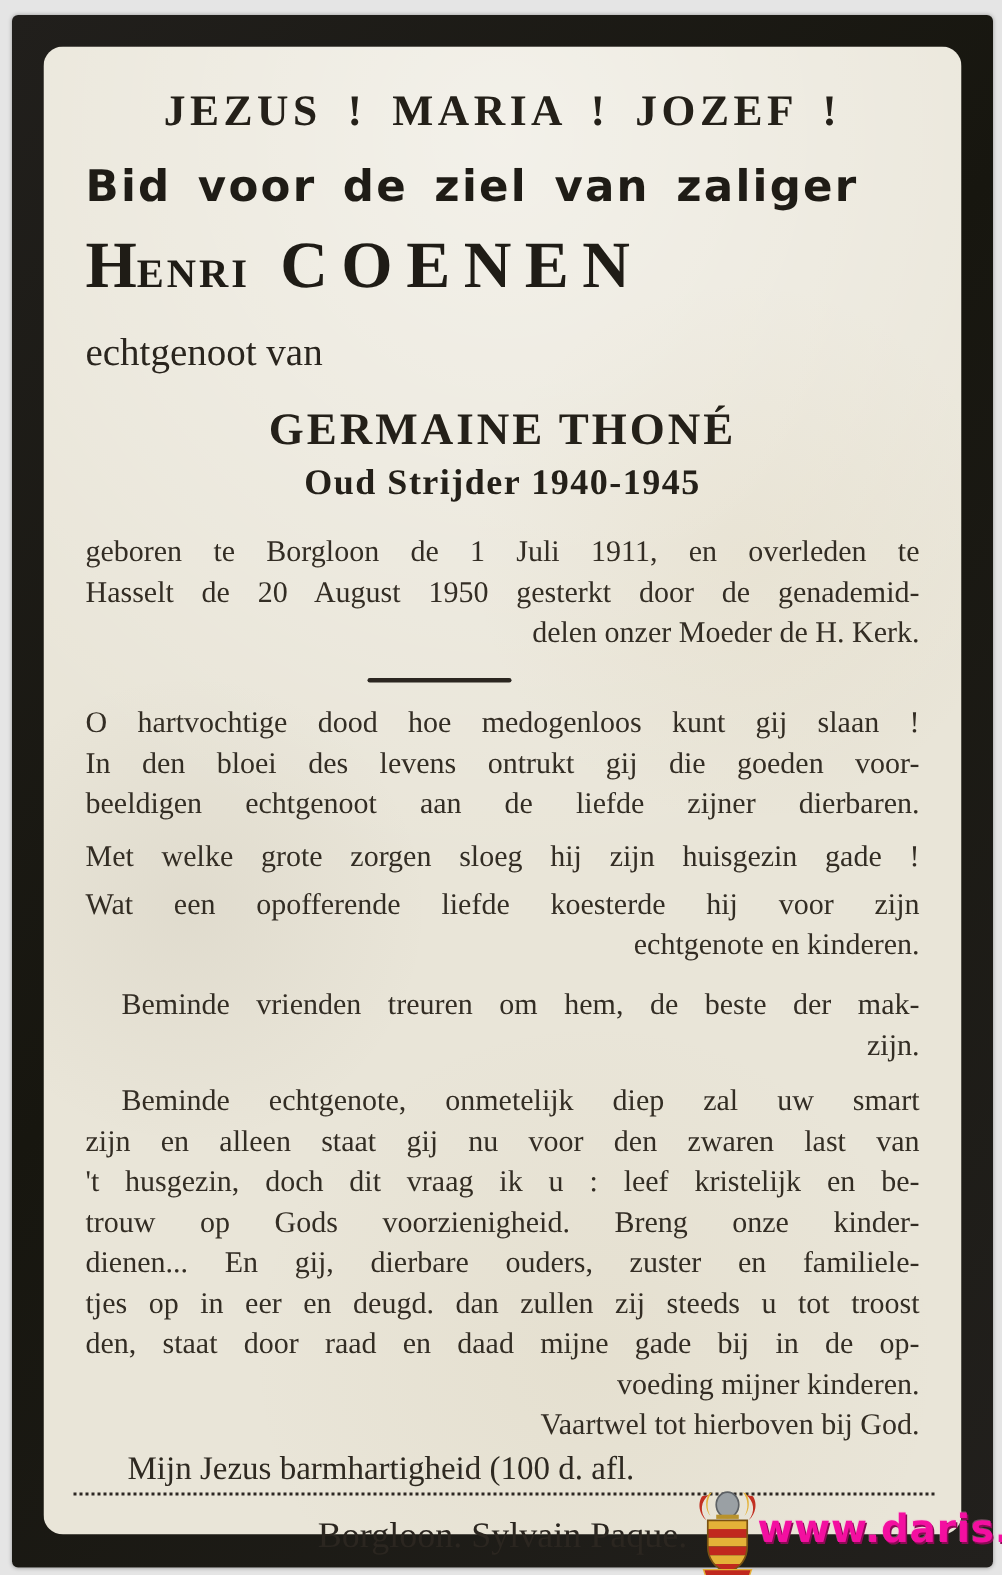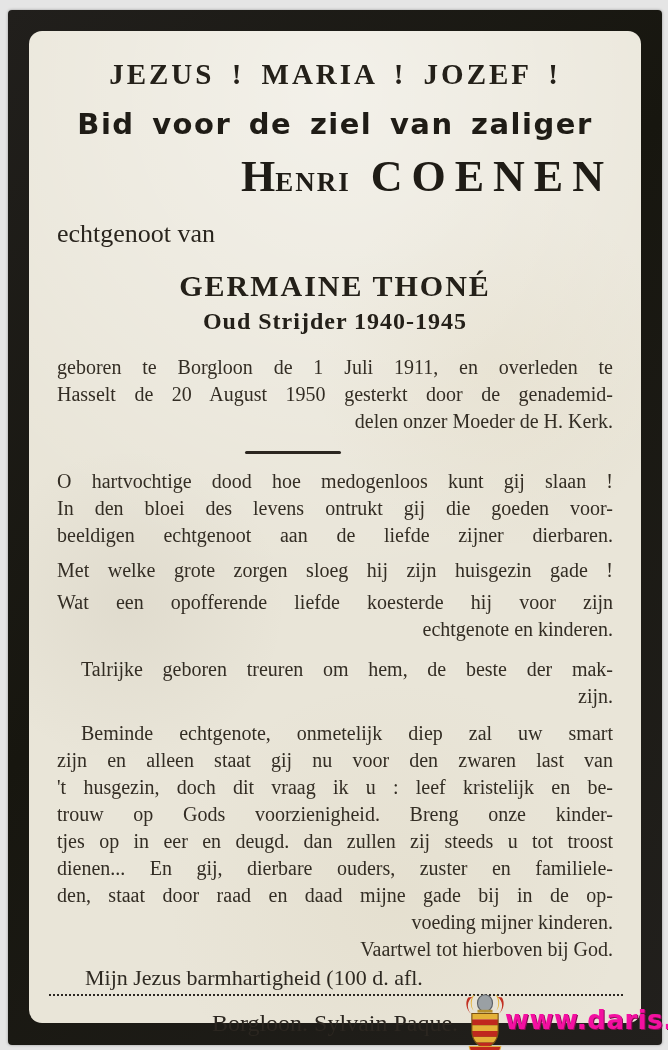--- a/index.html
+++ b/index.html
@@ -29,27 +29,27 @@
     padding:26px 28px 0 28px;
     box-sizing:border-box;
     color:#2f2a22;
   }
   
   .h-jezus{
     text-align:center;font-weight:700;font-size:29px;line-height:35px;
     letter-spacing:3px;word-spacing:7px;color:#242019;
   }
   .h-bid{
-    text-align:center;margin-top:12px;
+    margin-top:12px;
     font-family:"DejaVu Sans", sans-serif;font-weight:800;
     font-size:29px;line-height:40px;letter-spacing:1.5px;word-spacing:6px;
     color:#1f1c16;
   }
   .h-name{
-    text-align:right;margin-top:8px;line-height:50px;color:#1f1c16;
+    text-align:left;margin-top:8px;line-height:50px;color:#1f1c16;
     font-weight:600;
   }
   .h-name .first-initial{font-size:44px;}
   .h-name .first-rest{font-size:27px;letter-spacing:2px;}
   .h-name .last{font-size:44px;letter-spacing:9px;margin-left:20px;}
   .h-echt{margin-top:6px;font-size:26px;line-height:33px;color:#2a251e;}
   .h-germ{
     text-align:center;margin-top:18px;font-size:30px;line-height:36px;
     font-weight:700;letter-spacing:2px;color:#242019;
   }
@@ -131,31 +131,31 @@
       <div class="par par-met">
         <div class="line j">Met welke grote zorgen sloeg hij zijn huisgezin gade !</div>
       </div>
 
       <div class="par par-wat">
         <div class="line j">Wat een opofferende liefde koesterde hij voor zijn</div>
         <div class="line">echtgenote en kinderen.</div>
       </div>
 
       <div class="par par-tal">
-        <div class="line j ind">Talrijke geboren treuren om hem, de beste der mak-</div>
+        <div class="line j ind">Beminde vrienden treuren om hem, de beste der mak-</div>
         <div class="line">zijn.</div>
       </div>
 
       <div class="par par-bem">
         <div class="line j ind">Beminde echtgenote, onmetelijk diep zal uw smart</div>
         <div class="line j">zijn en alleen staat gij nu voor den zwaren last van</div>
         <div class="line j">'t husgezin, doch dit vraag ik u : leef kristelijk en be-</div>
         <div class="line j">trouw op Gods voorzienigheid. Breng onze kinder-</div>
+        <div class="line j">dienen... En gij, dierbare ouders, zuster en familiele-</div>
         <div class="line j">tjes op in eer en deugd. dan zullen zij steeds u tot troost</div>
-        <div class="line j">dienen... En gij, dierbare ouders, zuster en familiele-</div>
         <div class="line j">den, staat door raad en daad mijne gade bij in de op-</div>
         <div class="line">voeding mijner kinderen.</div>
       </div>
 
       <div class="par par-vaart">
         <div class="line">Vaartwel tot hierboven bij God.</div>
       </div>
 
       <div class="prayer">Mijn Jezus barmhartigheid (100 d. afl.</div>
 

